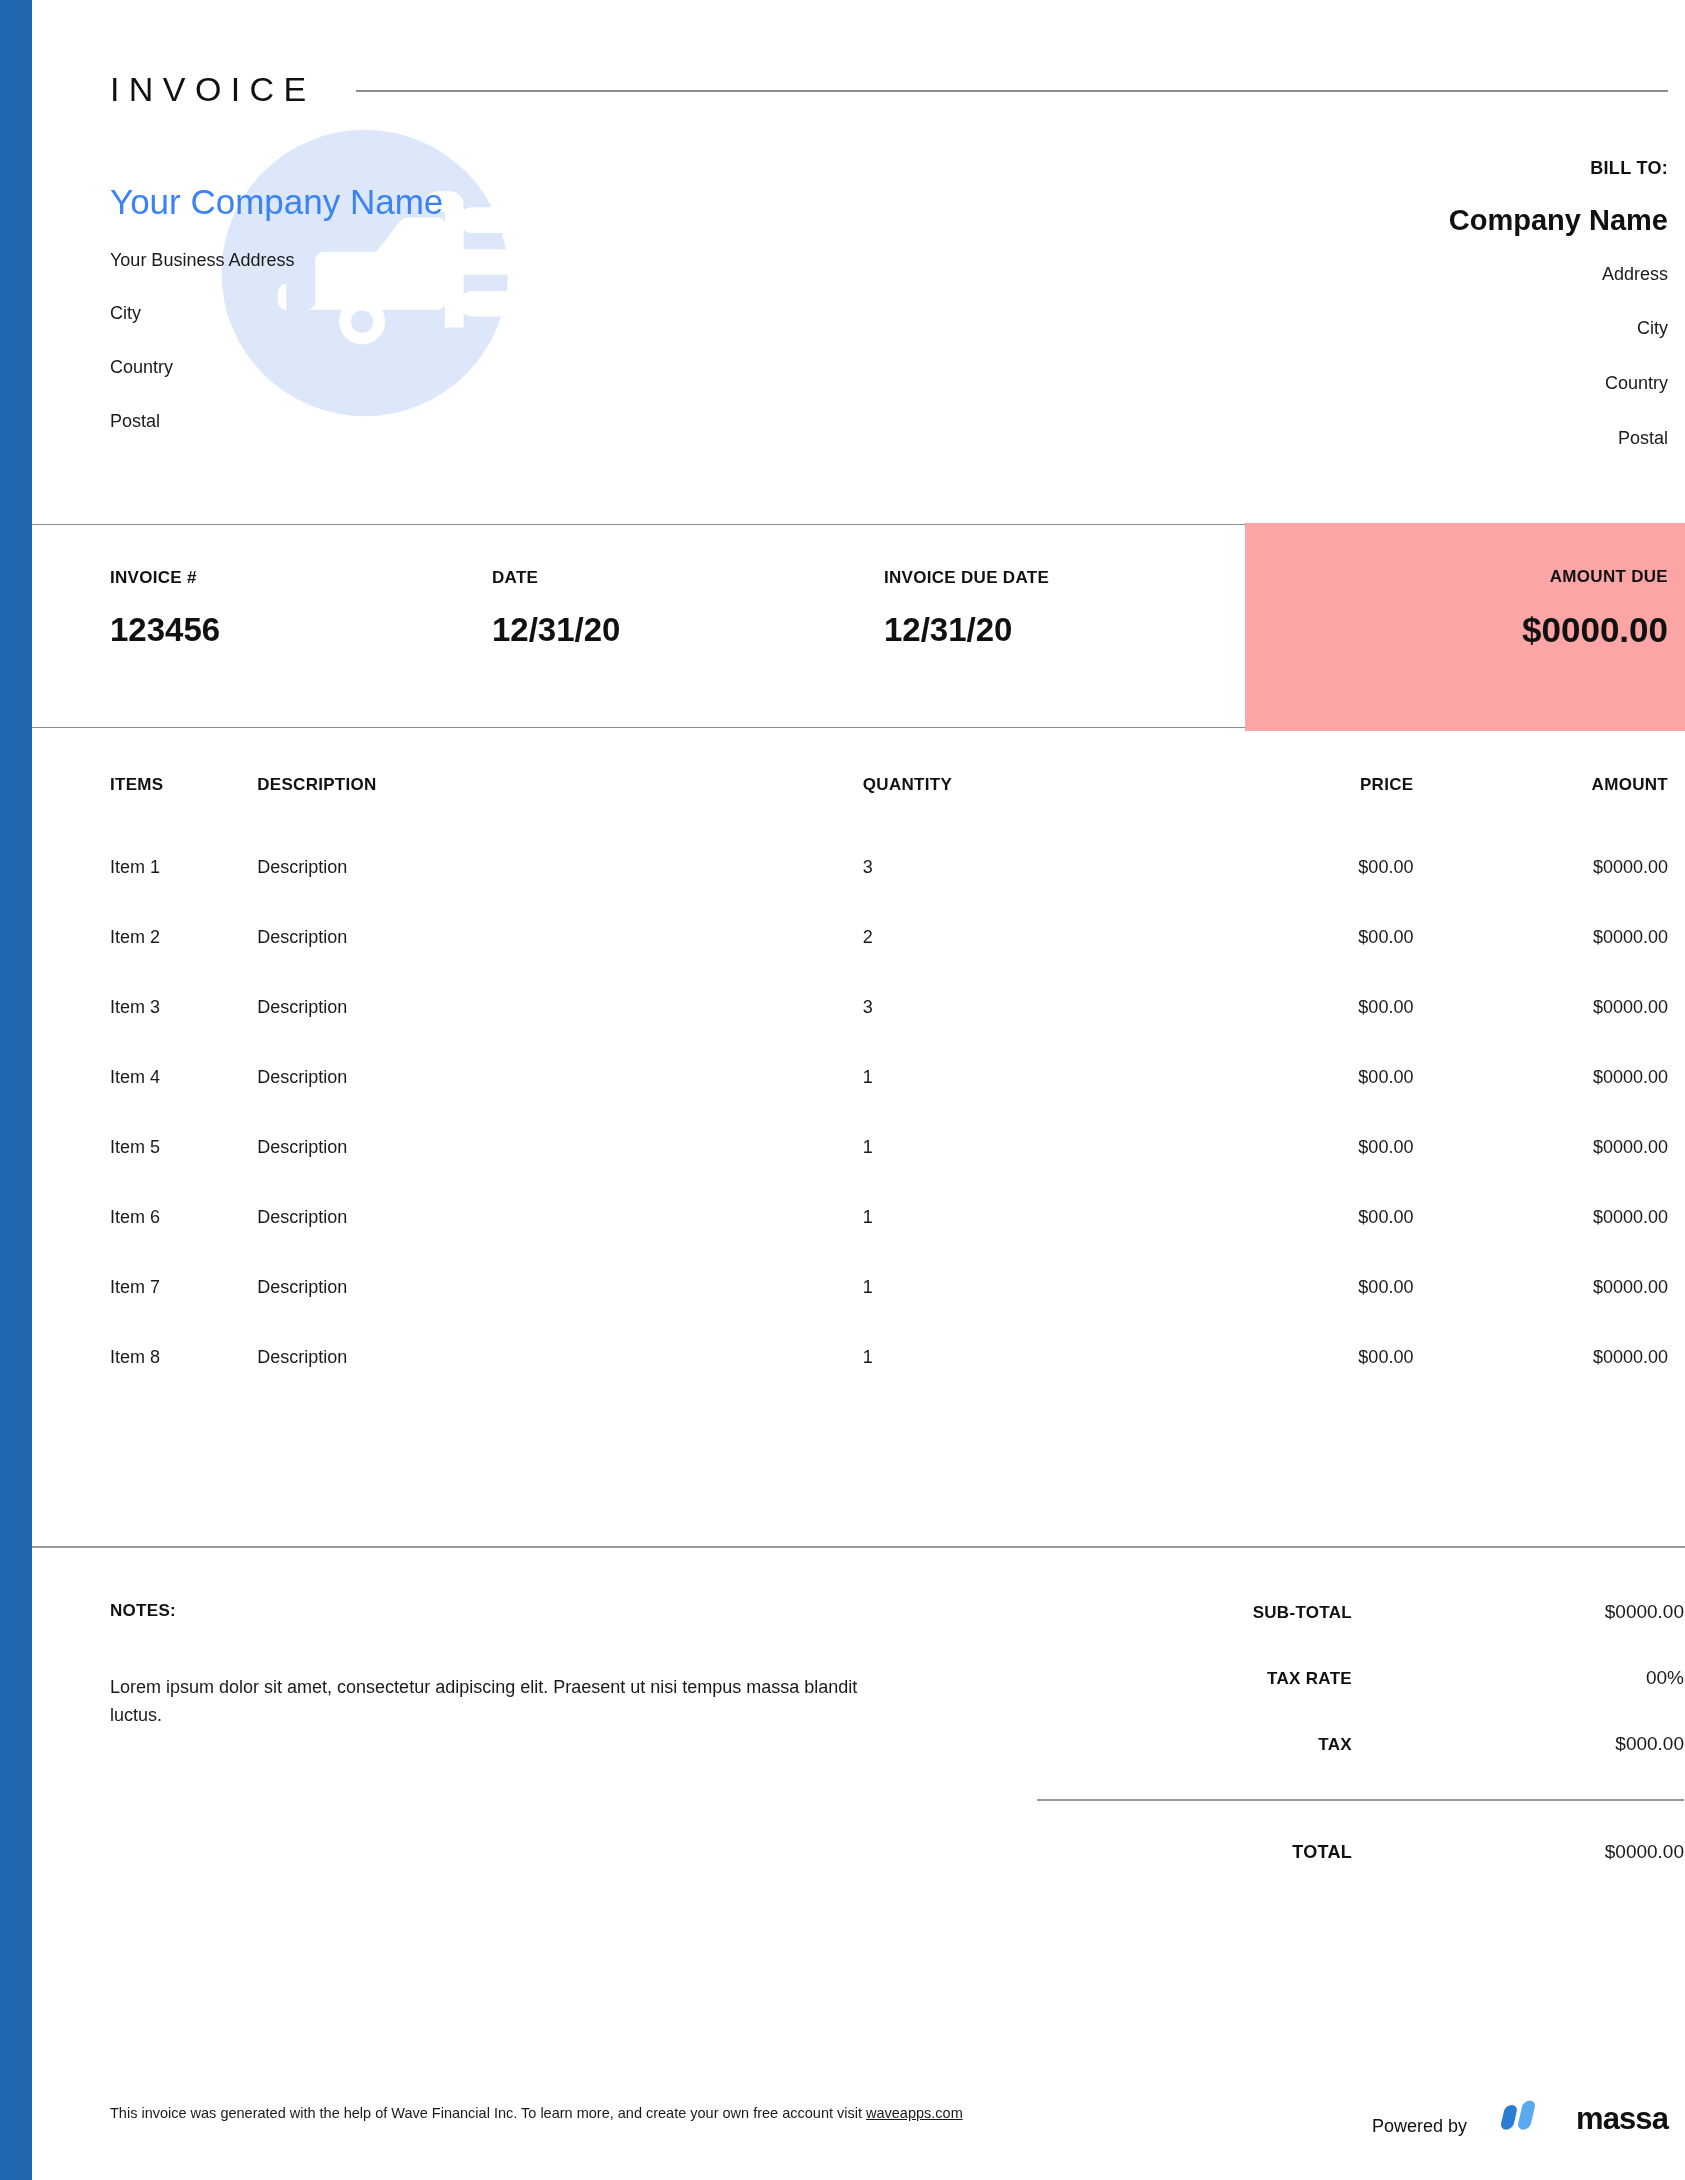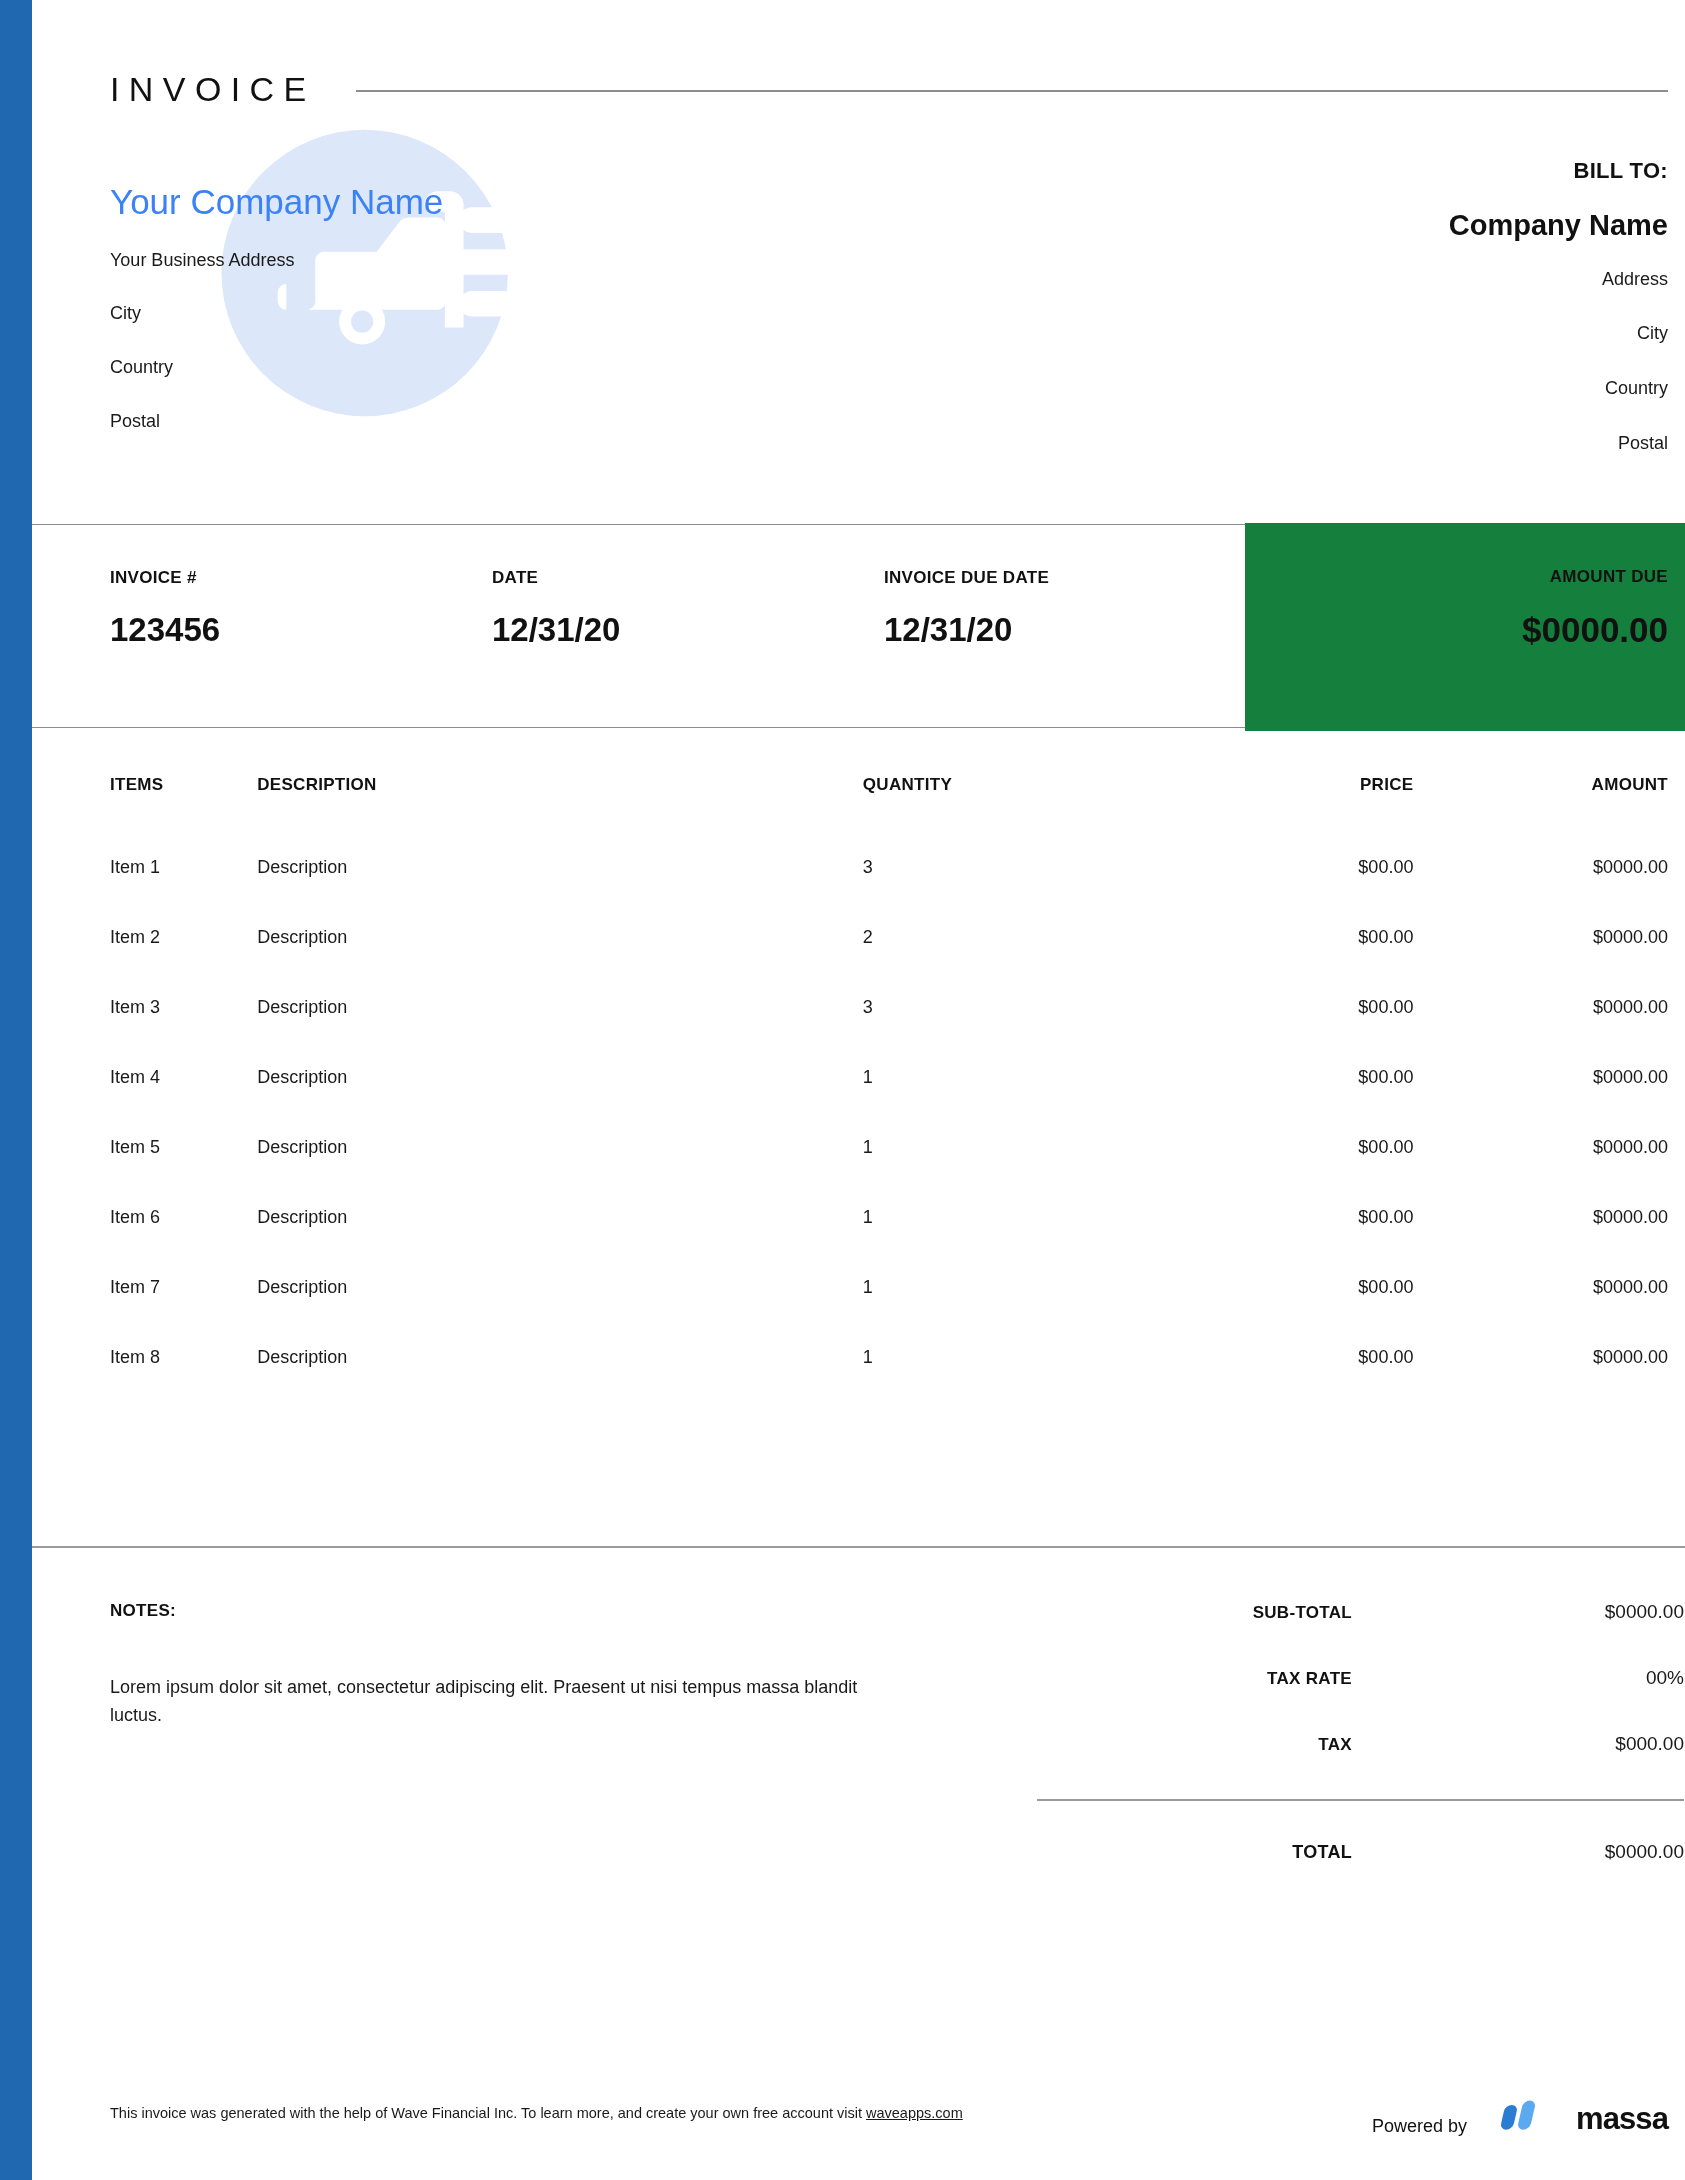--- a/index.html
+++ b/index.html
@@ -94,21 +94,21 @@
   }
   .from-line:last-child { margin-bottom: 0; }
 
   .billto-block {
     position: absolute;
     right: 17px; top: 158px;
     width: 647px;
     text-align: right;
   }
   .billto-label {
-    font-size: 22px;
+    font-size: 18px;
     font-weight: bold;
     letter-spacing: 0.3px;
     color: #111111;
     margin-bottom: 26.4px;
   }
   .billto-name {
     font-size: 29px;
     font-weight: bold;
     color: #111111;
     margin-bottom: 26.4px;
@@ -150,21 +150,21 @@
     font-weight: bold;
     color: #111111;
     white-space: nowrap;
   }
 
   .amount-due-panel {
     position: absolute;
     right: 0; top: -1.7px;
     width: 440px;
     height: 208px;
-    background: #15803d;
+    background: #fca5a5;
     text-align: right;
     padding: 44px 17px 0 0;
   }
   .amount-due-label {
     font-size: 17px;
     font-weight: bold;
     letter-spacing: 0.3px;
     color: #111111;
     margin-bottom: 23px;
   }

